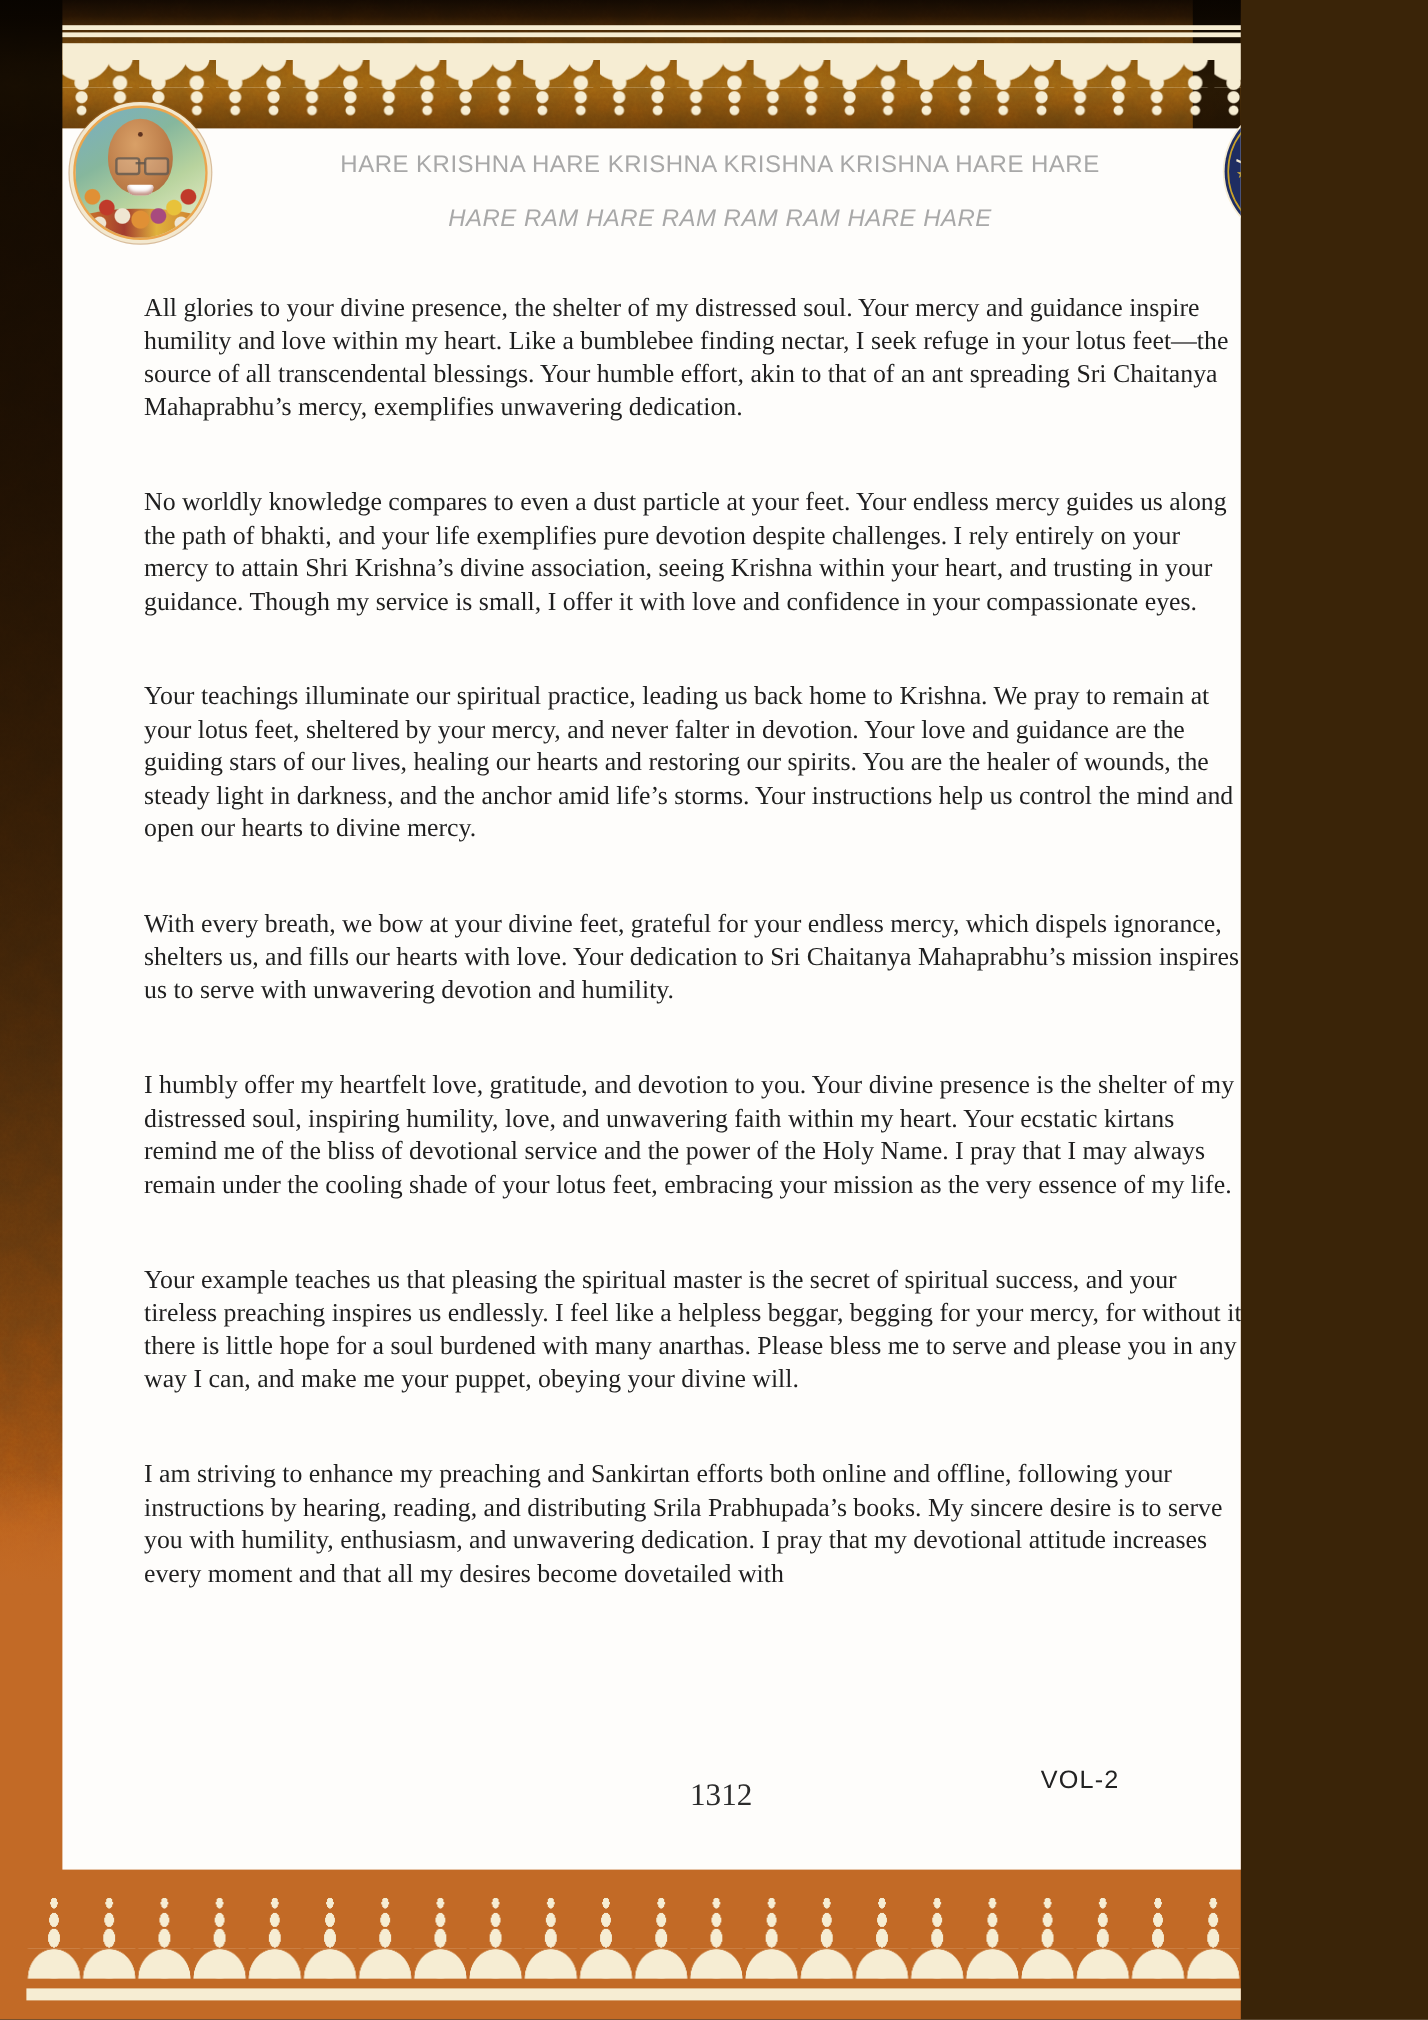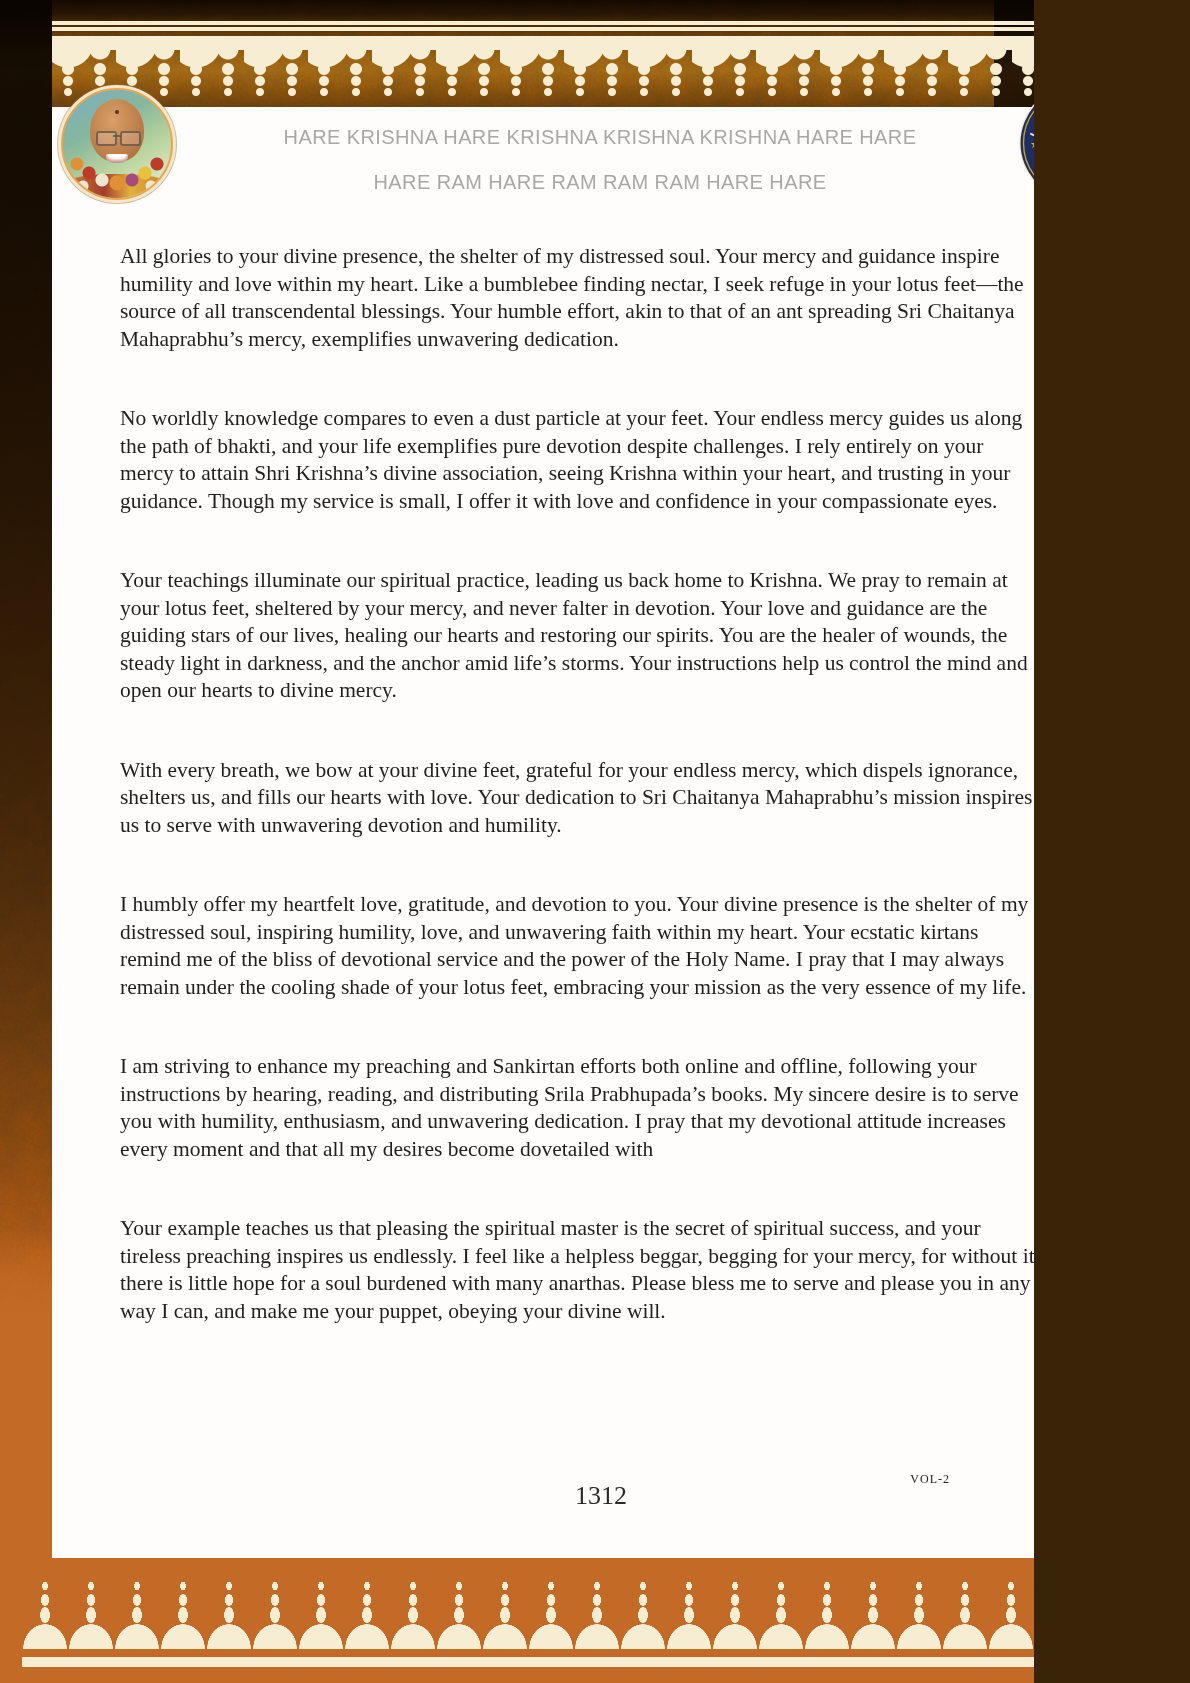--- a/index.html
+++ b/index.html
@@ -73,32 +73,32 @@
       radial-gradient(circle at 35px 24px, #efe6d2 6px, rgba(0,0,0,0) 7px),
       radial-gradient(circle at 50px 27px, #e09035 7px, rgba(0,0,0,0) 8px),
       radial-gradient(circle at 65px 24px, #a84a7e 6px, rgba(0,0,0,0) 7px),
       radial-gradient(circle at 78px 17px, #e8c23a 6px, rgba(0,0,0,0) 7px),
       radial-gradient(circle at 90px 8px,  #c03a2a 6px, rgba(0,0,0,0) 7px),
       radial-gradient(circle at 16px 30px, #efe6d2 5px, rgba(0,0,0,0) 6px),
       radial-gradient(circle at 84px 30px, #efe6d2 5px, rgba(0,0,0,0) 6px);}
   .mantra{position:absolute;left:150px;top:0;width:900px;z-index:7;
     font-family:"Liberation Sans", sans-serif;color:#a8a8a8;}
   .mantra-line1{position:absolute;top:126px;width:100%;text-align:center;font-size:20px;letter-spacing:.4px;}
-  .mantra-line2{position:absolute;top:171px;width:100%;text-align:center;font-size:20px;letter-spacing:.4px;}
+  .mantra-line2{position:absolute;top:171px;width:100%;text-align:center;font-size:20px;letter-spacing:.4px;font-style:italic;}
   .badge{position:absolute;left:1018px;top:84px;z-index:7;}
 
   
   .content{position:absolute;left:88px;top:243px;width:922px;z-index:6;margin-left:32px;}
   .content p{margin:0 0 52px 0;font-size:21.5px;line-height:27.5px;color:#1f1f1f;text-align:left;}
 
   
   .page-number{position:absolute;left:52px;top:1481px;width:1098px;text-align:center;z-index:6;
     font-family:Liberation Serif, serif;font-size:26px;color:#2b2b2b;}
-  .volume{position:absolute;top:1472px;right:84px;z-index:6;
-    font-family:Liberation Serif, serif;font-size:12px;letter-spacing:1px;color:#222;}
+  .volume{position:absolute;top:1472px;right:101px;z-index:6;
+    font-family:Liberation Sans, sans-serif;font-size:21px;letter-spacing:1px;color:#222;}
 </style>
 </head>
 <body>
 
 <div class="page">
 
   <svg class="noise" width="1190" height="1320" aria-hidden="true">
     <filter id="grainCoarse">
         <feTurbulence type="fractalNoise" baseFrequency="0.045" numOctaves="4" seed="7"></feTurbulence>
       <feColorMatrix type="matrix" values="0 0 0 0 0.42  0 0 0 0 0.28  0 0 0 0 0.07  0 0 0 0.9 0"></feColorMatrix>
@@ -166,20 +166,20 @@
     <text x="56" y="69" font-family="Liberation Serif, serif" font-size="27" font-weight="bold" fill="#d6b23c" text-anchor="middle">76</text>
     <text x="73" y="55" font-family="Liberation Serif, serif" font-size="9.5" font-weight="bold" fill="#d6b23c">th</text>
   </svg>
 
   <div class="content">
     <p>All glories to your divine presence, the shelter of my distressed soul. Your mercy and guidance inspire humility and love within my heart. Like a bumblebee finding nectar, I seek refuge in your lotus feet—the source of all transcendental blessings. Your humble effort, akin to that of an ant spreading Sri Chaitanya Mahaprabhu’s mercy, exemplifies unwavering dedication.</p>
     <p>No worldly knowledge compares to even a dust particle at your feet. Your endless mercy guides us along the path of bhakti, and your life exemplifies pure devotion despite challenges. I rely entirely on your mercy to attain Shri Krishna’s divine association, seeing Krishna within your heart, and trusting in your guidance. Though my service is small, I offer it with love and confidence in your compassionate eyes.</p>
     <p>Your teachings illuminate our spiritual practice, leading us back home to Krishna. We pray to remain at your lotus feet, sheltered by your mercy, and never falter in devotion. Your love and guidance are the guiding stars of our lives, healing our hearts and restoring our spirits. You are the healer of wounds, the steady light in darkness, and the anchor amid life’s storms. Your instructions help us control the mind and open our hearts to divine mercy.</p>
     <p>With every breath, we bow at your divine feet, grateful for your endless mercy, which dispels ignorance, shelters us, and fills our hearts with love. Your dedication to Sri Chaitanya Mahaprabhu’s mission inspires us to serve with unwavering devotion and humility.</p>
     <p>I humbly offer my heartfelt love, gratitude, and devotion to you. Your divine presence is the shelter of my distressed soul, inspiring humility, love, and unwavering faith within my heart. Your ecstatic kirtans remind me of the bliss of devotional service and the power of the Holy Name. I pray that I may always remain under the cooling shade of your lotus feet, embracing your mission as the very essence of my life.</p>
+    <p>Your example teaches us that pleasing the spiritual master is the secret of spiritual success, and your tireless preaching inspires us endlessly. I feel like a helpless beggar, begging for your mercy, for without it, there is little hope for a soul burdened with many anarthas. Please bless me to serve and please you in any way I can, and make me your puppet, obeying your divine will.</p>
     <p>I am striving to enhance my preaching and Sankirtan efforts both online and offline, following your instructions by hearing, reading, and distributing Srila Prabhupada’s books. My sincere desire is to serve you with humility, enthusiasm, and unwavering dedication. I pray that my devotional attitude increases every moment and that all my desires become dovetailed with</p>
-    <p>Your example teaches us that pleasing the spiritual master is the secret of spiritual success, and your tireless preaching inspires us endlessly. I feel like a helpless beggar, begging for your mercy, for without it, there is little hope for a soul burdened with many anarthas. Please bless me to serve and please you in any way I can, and make me your puppet, obeying your divine will.</p>
   </div>
 
   <div class="page-number">1312</div>
   <div class="volume">VOL-2</div>
 
 </div>
 
 </body></html>

